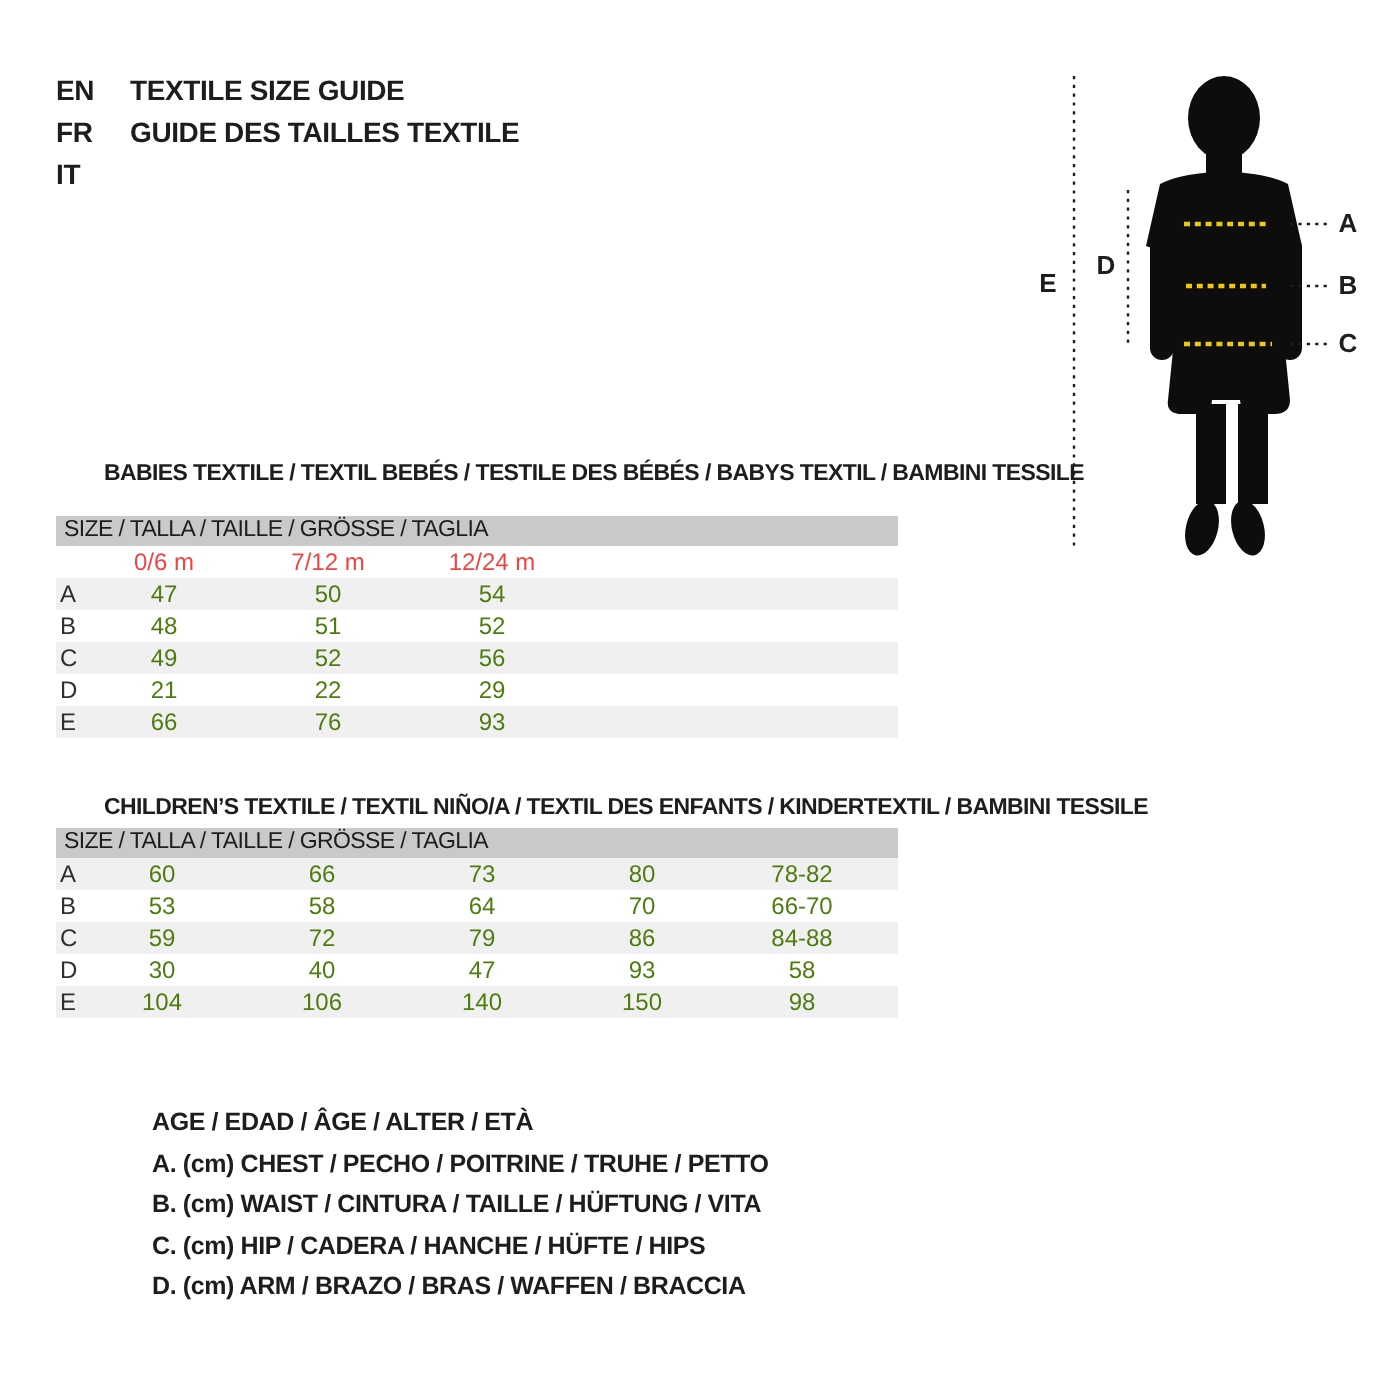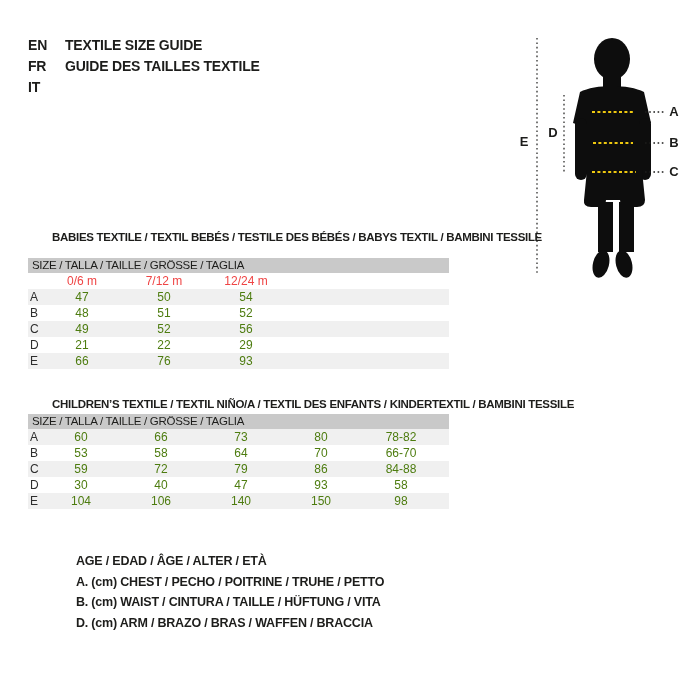--- a/index.html
+++ b/index.html
@@ -181,16 +181,17 @@
           <div class="cell">150</div>
           <div class="cell">98</div>
         </div>
       </div>
   </div>
 
   <div class="abs legend">
     <div>AGE / EDAD / ÂGE / ALTER / ETÀ</div>
     <div>A. (cm) CHEST / PECHO / POITRINE / TRUHE / PETTO</div>
     <div>B. (cm) WAIST / CINTURA / TAILLE / HÜFTUNG / VITA</div>
+    <div>C. (cm) HIP / CADERA / HANCHE / HÜFTE / HIPS</div>
     <div>D. (cm) ARM / BRAZO / BRAS / WAFFEN / BRACCIA</div>
   </div>
 
 </div>
 
 </body></html>

